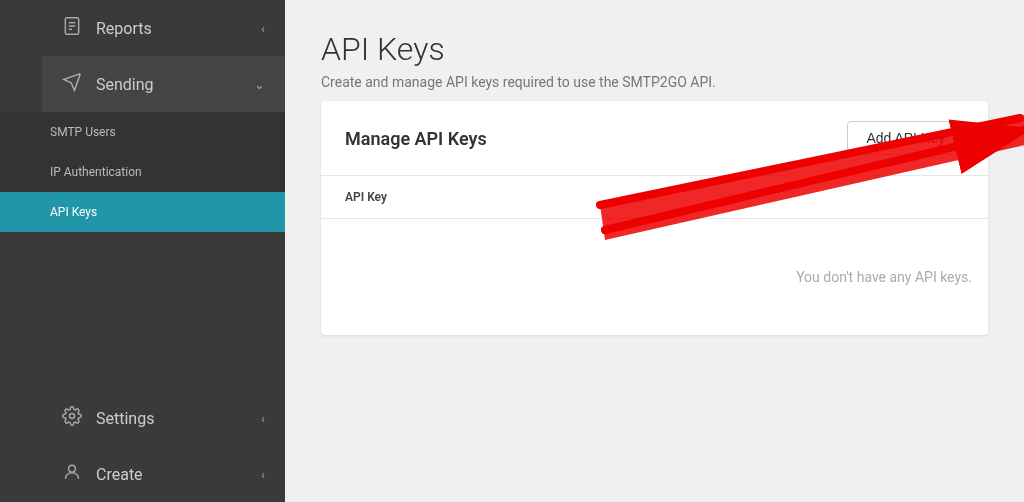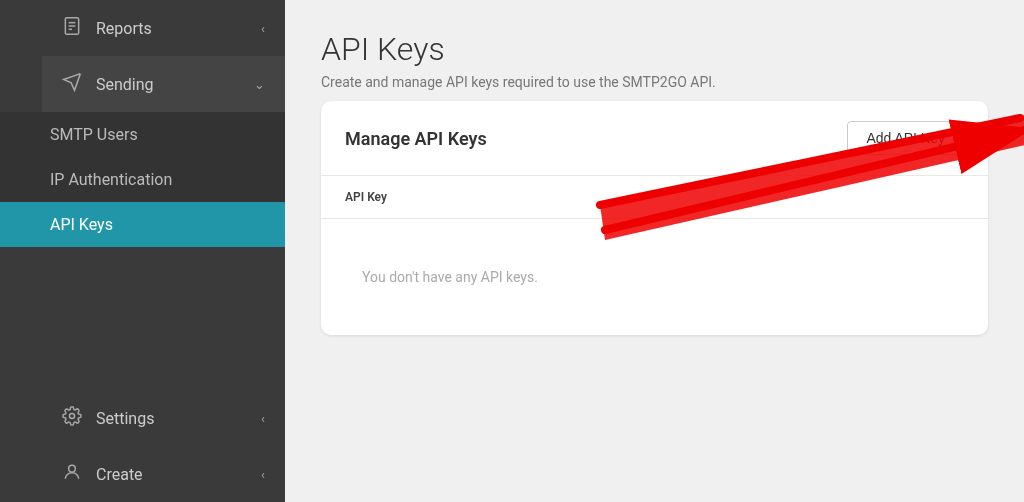--- a/index.html
+++ b/index.html
@@ -50,21 +50,21 @@
     }
 
     .sidebar-sub-items {
       background: #333;
     }
     .sidebar-sub-item {
       display: flex;
       align-items: center;
       padding: 13px 20px 13px 50px;
       cursor: pointer;
-      font-size: 16px;
+      font-size: 12px;
       color: #bbb;
     }
     .sidebar-sub-item.active {
       background: #2196a8;
       color: #fff;
     }
 
     .sidebar-bottom {
       margin-top: auto;
     }
@@ -85,21 +85,21 @@
     }
 
     .page-subtitle {
       font-size: 14px;
       color: #777;
       margin-bottom: 11px;
     }
 
     .card {
       background: #fff;
-      border-radius: 10px;
+      border-radius: 4px;
       box-shadow: 0 1px 3px rgba(0,0,0,0.1);
       padding: 0;
       overflow: hidden;
     }
 
     .card-header {
       display: flex;
       align-items: center;
       justify-content: space-between;
       padding: 20px 24px;
@@ -130,22 +130,22 @@
       background: #fff;
     }
 
     .table-col-label {
       font-size: 12px;
       font-weight: 600;
       color: #444;
     }
 
     .empty-message {
-      padding: 50px 41px;
-      text-align: left;
+      padding: 50px 16px;
+      text-align: right;
       color: #aaa;
       font-size: 14px;
     }
   </style>
 </head>
 <body>
 
 <div class="sidebar">
 
   <div class="sidebar-item">

